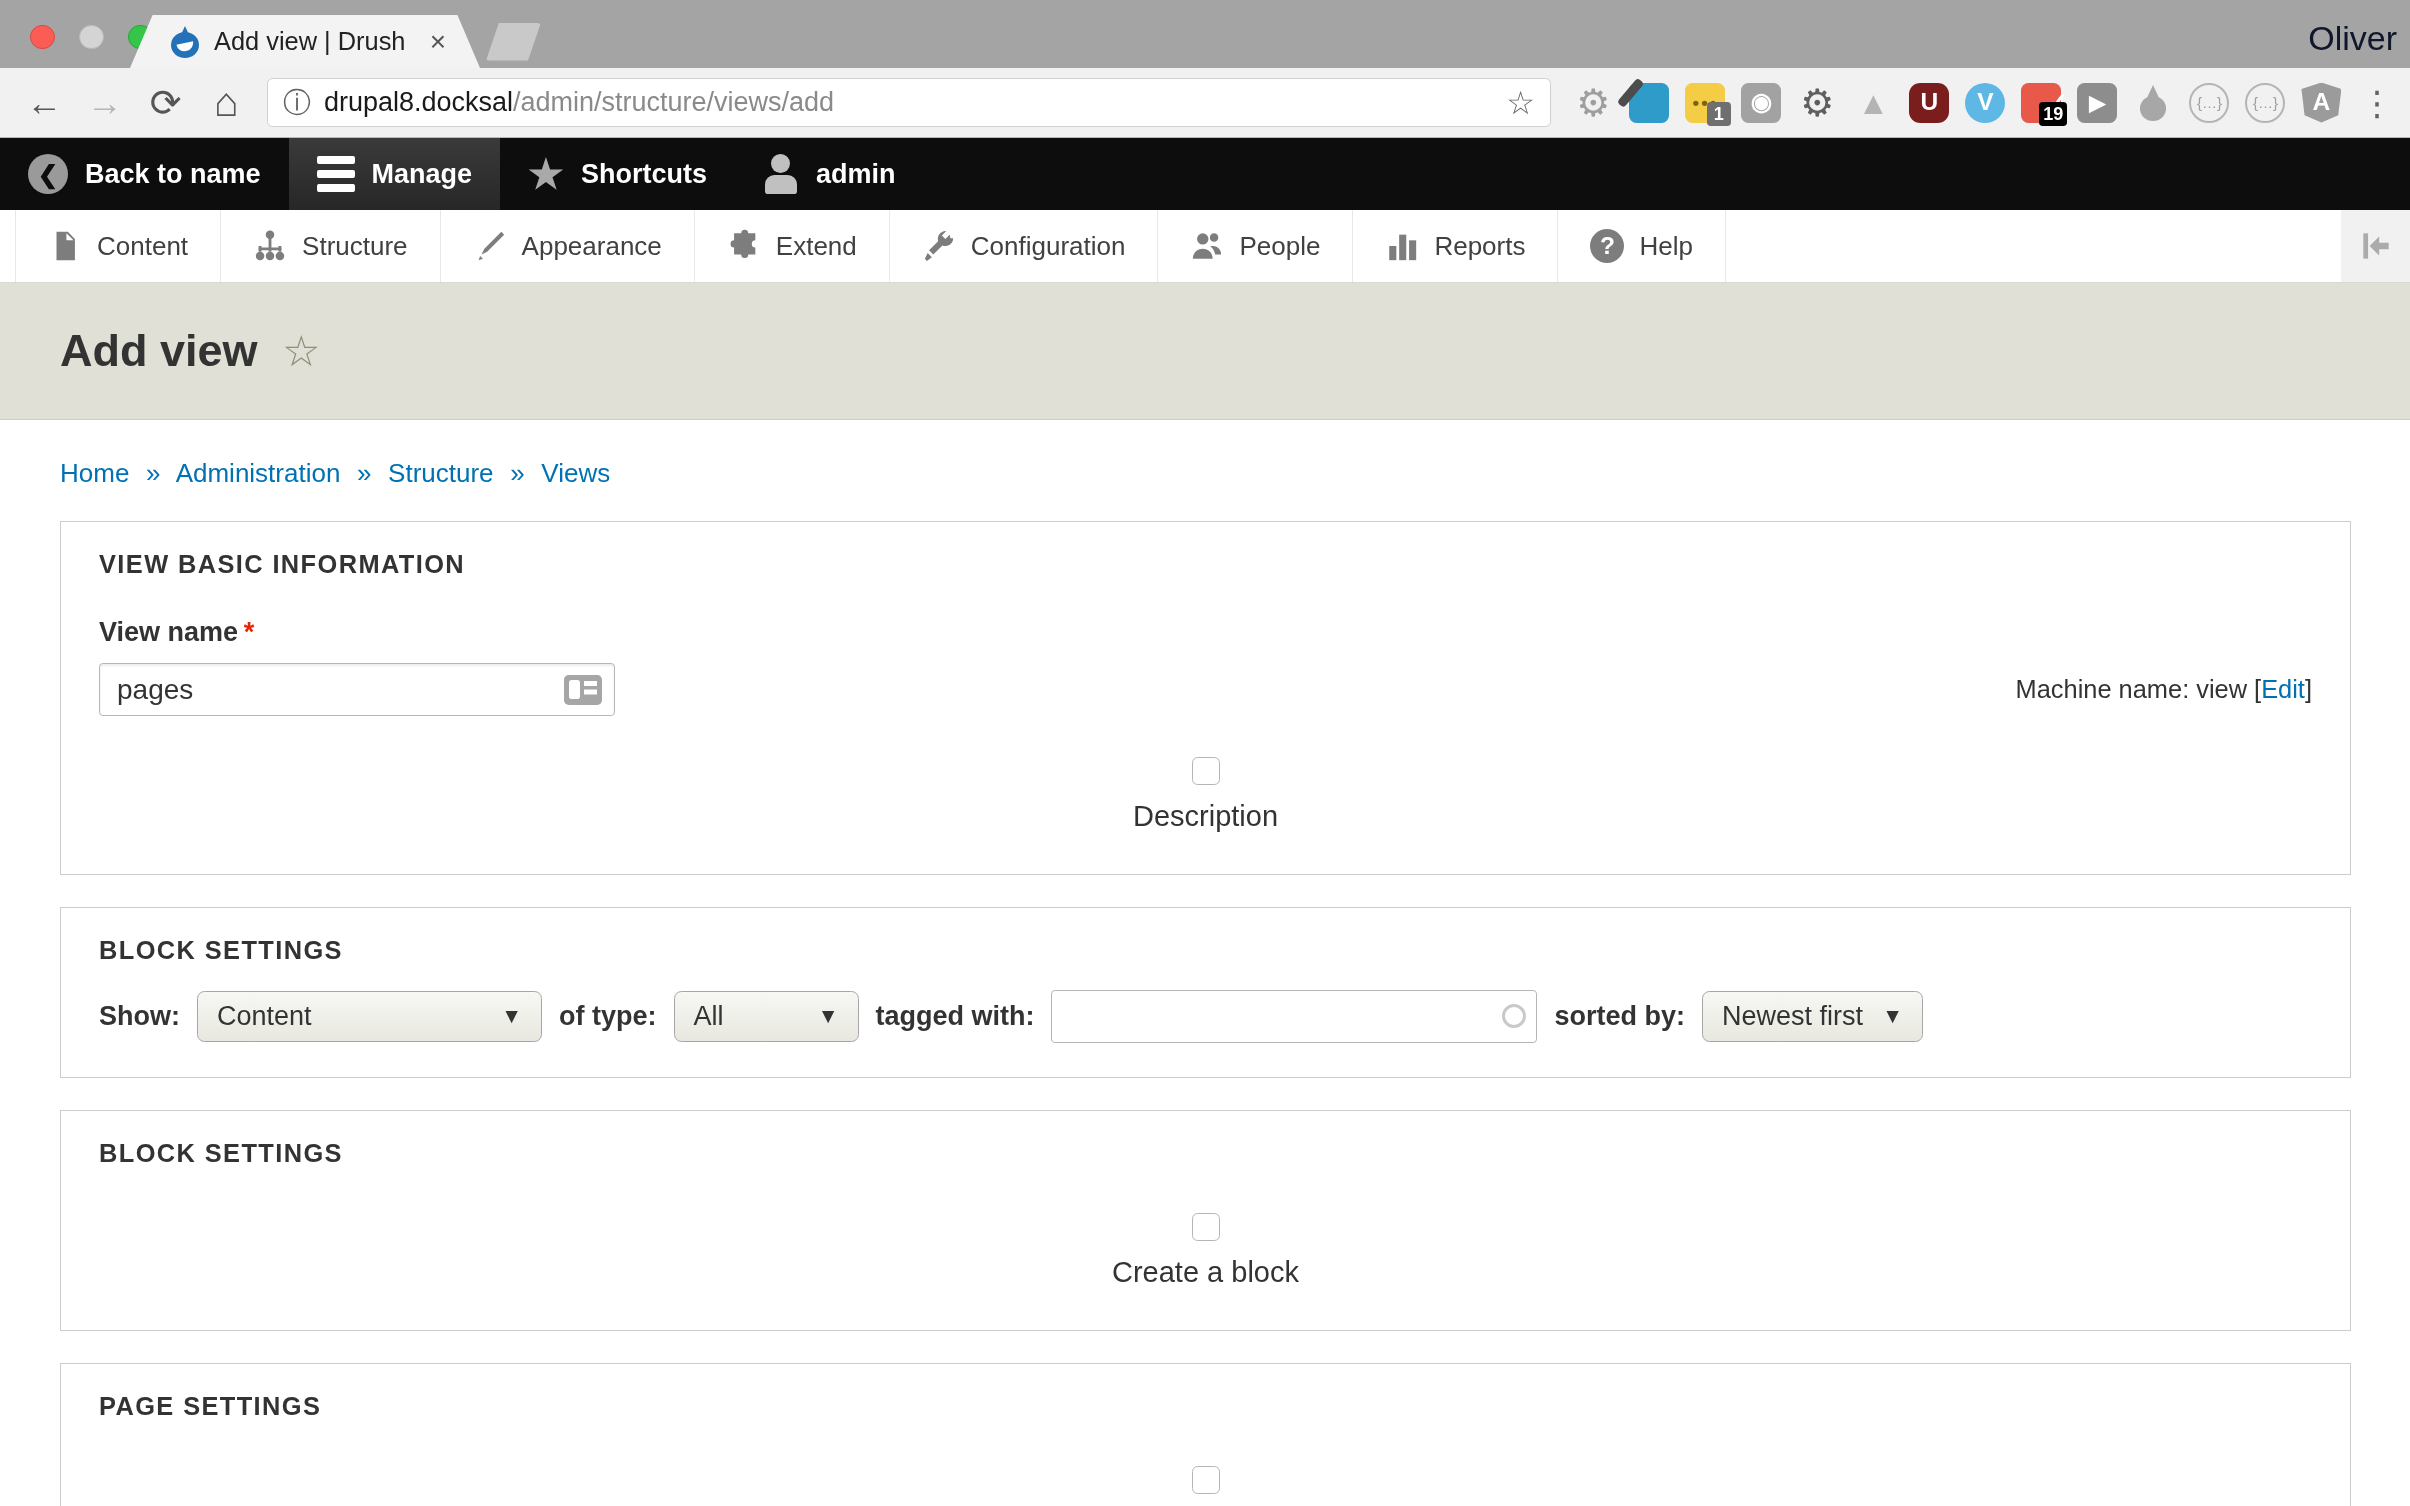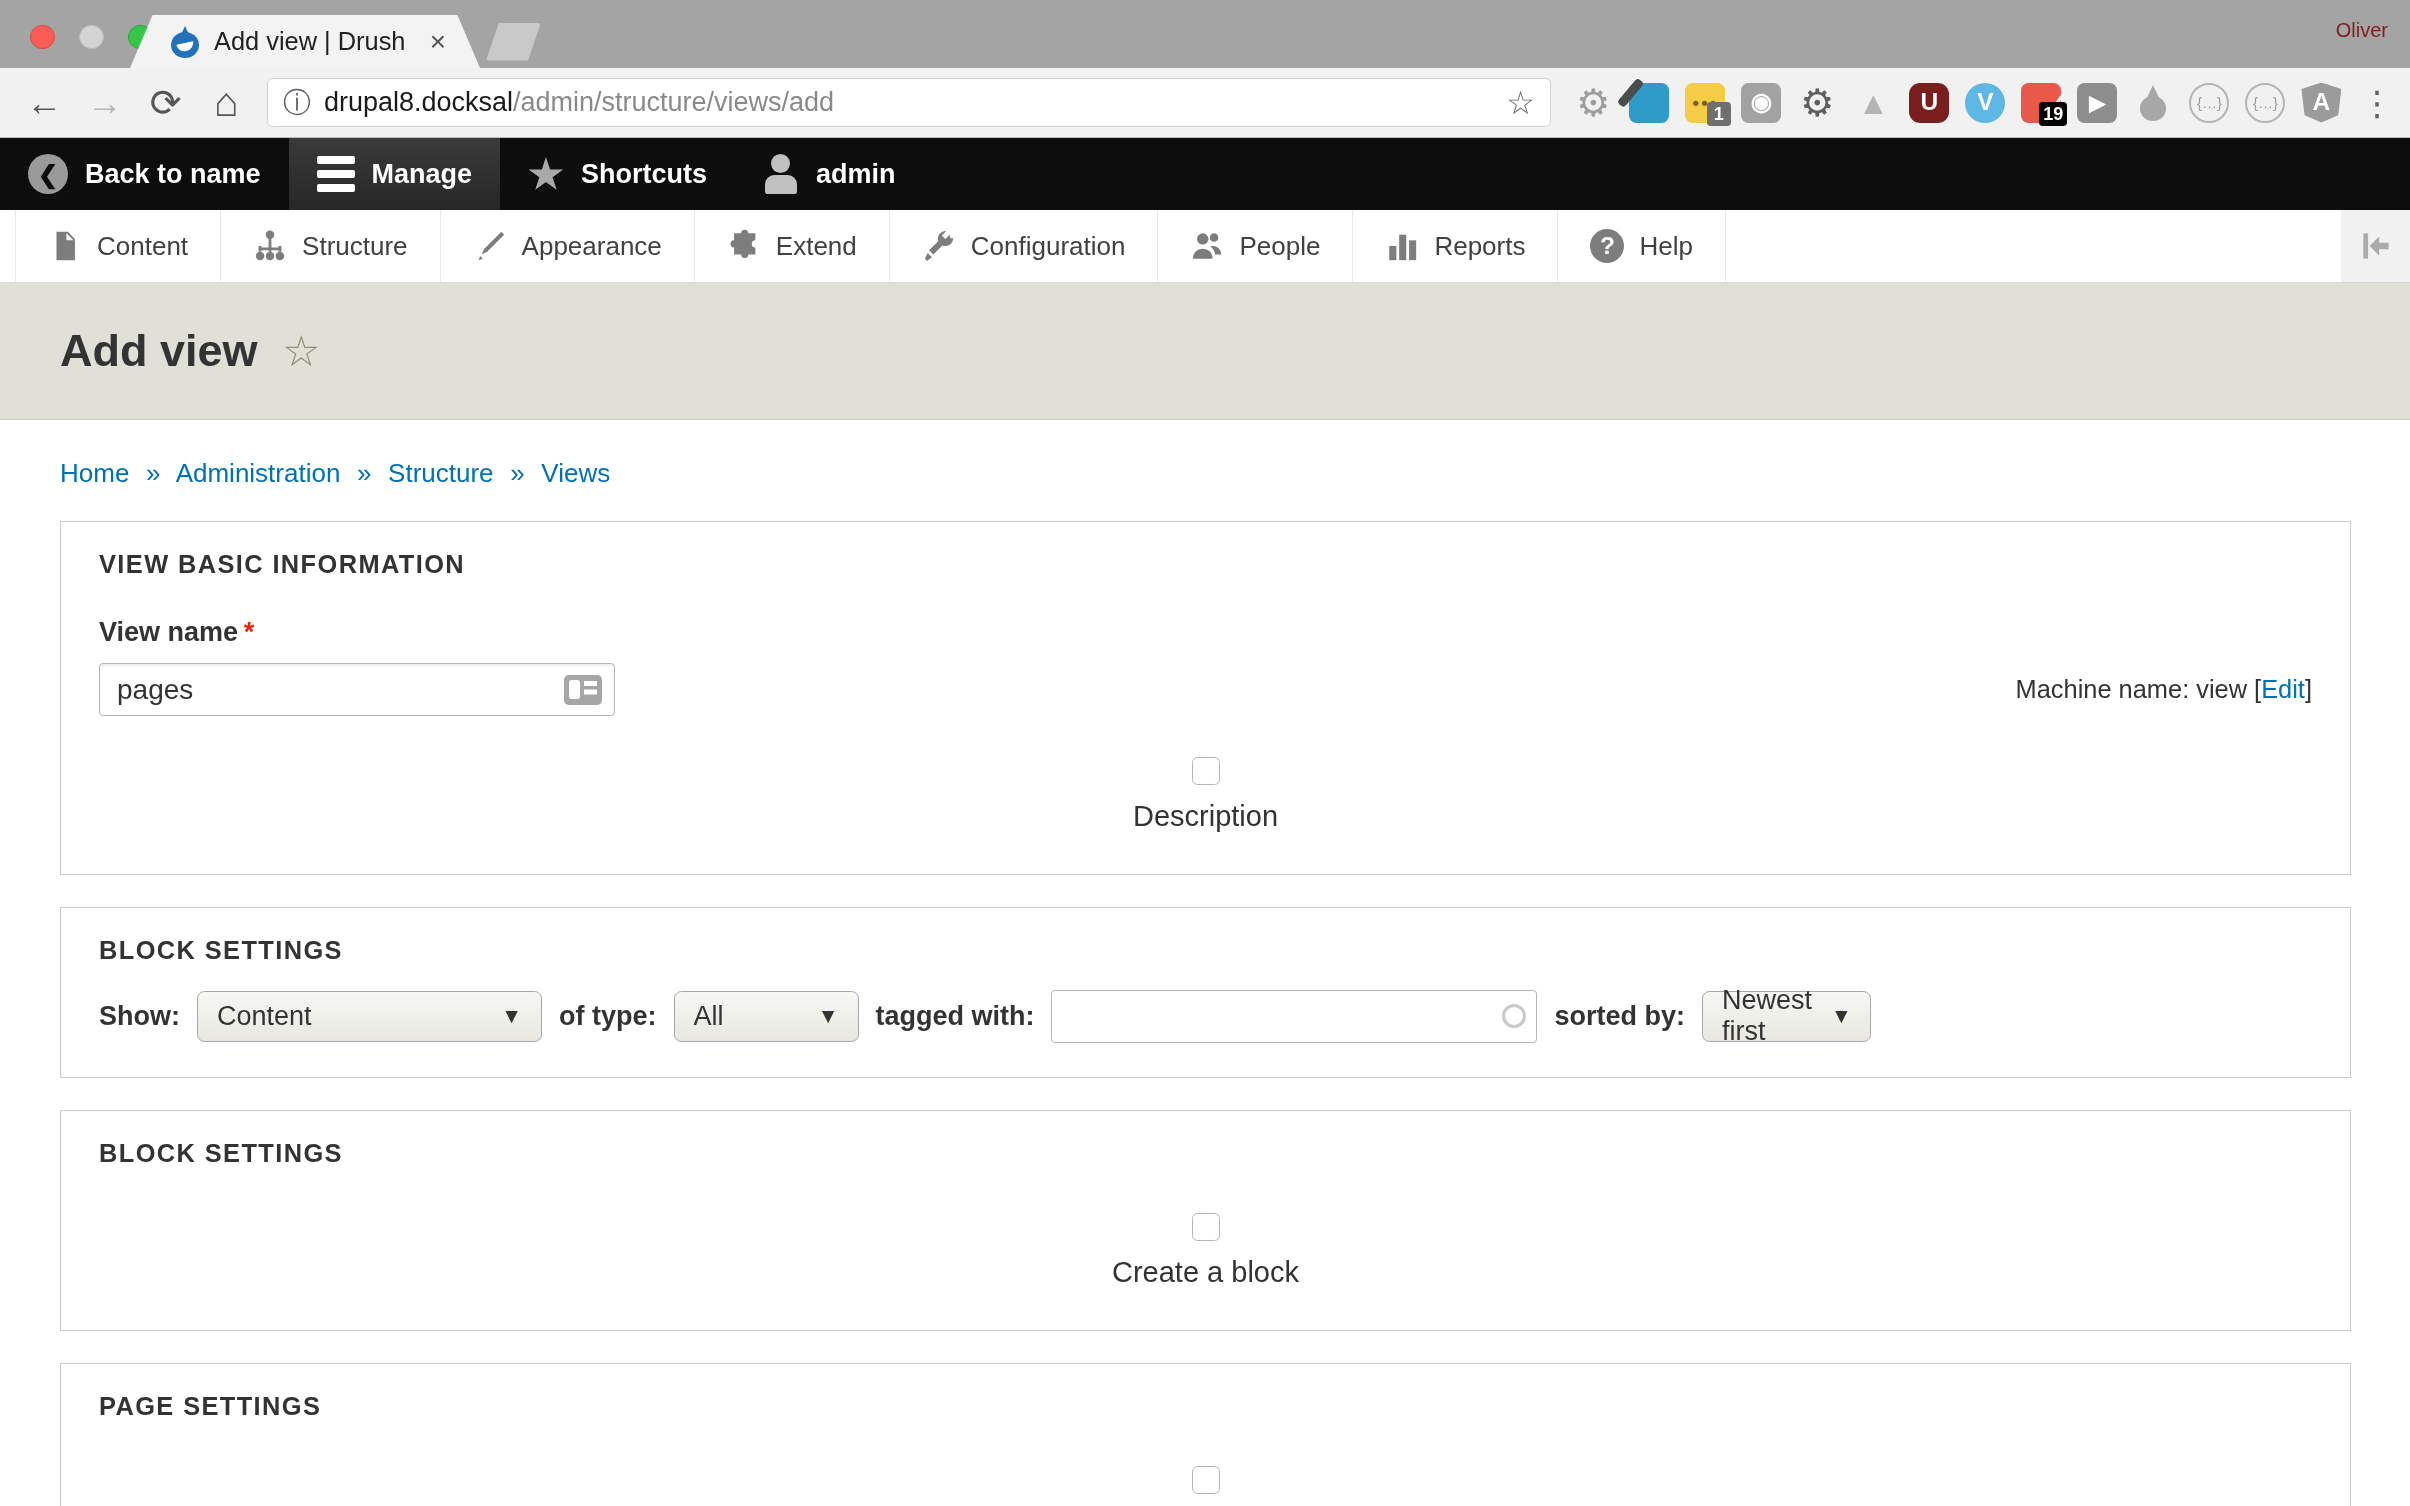--- a/index.html
+++ b/index.html
@@ -17,21 +17,21 @@
          display: flex; align-items: center; padding: 0 34px 0 41px; }
   .tab-title { font-size: 25.4px; color: #222; white-space: nowrap; overflow: hidden; flex: 1; }
   .tab-close { font-size: 28px; color: #555; margin-left: 17px; line-height: 1; }
   .tab-stub { position: absolute; left: 486px; bottom: 7.5px; width: 55px; height: 38px; background: #c9c9c9;
               clip-path: polygon(13px 0, 100% 0, calc(100% - 13px) 100%, 0 100%); border-radius: 3.8px; }
   .favicon-drop { position: relative; width: 28px; height: 32px; margin-right: 15px; flex: none; }
   .favicon-drop i { position: absolute; left: 0; bottom: 0; width: 28px; height: 26px; background: #2372b9; border-radius: 50%; }
   .favicon-drop b { position: absolute; left: 6.6px; top: 0; width: 0; height: 0;
                     border-left: 7.5px solid transparent; border-right: 7.5px solid transparent; border-bottom: 15px solid #2372b9; }
   .favicon-drop u { position: absolute; left: 5.6px; bottom: 6.6px; width: 17px; height: 7.5px; background: #fff; border-radius: 0 0 9.4px 9.4px; transform: rotate(-12deg); }
-  .window-user { position: absolute; right: 23px; top: 19px; font-size: 20px; color: #7f1d1d; }
+  .window-user { position: absolute; right: 14px; top: 19px; font-size: 34px; color: #0f172a; }
 
   
   .chrome-bar { height: 70px; background: #f1f1f1; border-bottom: 0.9px solid #b9b9b9; display: flex; align-items: center; padding: 0 17px; gap: 5.6px; }
   .navbtn { width: 55px; height: 55px; display: flex; align-items: center; justify-content: center;
             font-size: 36px; color: #565656; border-radius: 50%; flex: none; }
   .navbtn.disabled { color: #b6b6b6; }
   .navbtn.reload { font-size: 38px; }
   .navbtn.home { font-size: 41px; }
   .urlbox { flex: 1; height: 49px; background: #fff; border: 0.9px solid #d0d0d0; border-radius: 5.6px;
             display: flex; align-items: center; padding: 0 15px; margin: 0 7.5px; min-width: 0; }
@@ -123,21 +123,21 @@
   .checkbox { width: 28px; height: 28px; appearance: none; -webkit-appearance: none; border: 0.9px solid #b5b5b5; border-radius: 5.6px; background: #fff; }
   .check-label { font-size: 29px; color: #333; }
 
   .settings-row { display: flex; align-items: center; margin-top: 24.5px; gap: 17px; flex-wrap: nowrap; }
   .inline-label { font-size: 27px; font-weight: bold; color: #333; white-space: nowrap; }
   .select { height: 51px; background: linear-gradient(#f7f7f4, #e8e8e0); border: 0.9px solid #a6a6a5; border-radius: 7.5px;
             display: flex; align-items: center; padding: 0 19px; font-size: 27px; color: #333; }
   .select .arrow { margin-left: auto; font-size: 21px; color: #333; padding-left: 19px; }
   .sel-show { width: 345px; }
   .sel-type { width: 185px; }
-  .sel-sort { width: 169px; }
+  .sel-sort { width: 221px; }
   .tag-wrap { position: relative; display: inline-flex; align-items: center; }
   .tag-input { width: 486px; padding-right: 49px; box-shadow: none; }
   .throbber { position: absolute; right: 11.3px; width: 24.5px; height: 24.5px; border: 3.8px solid #c9c9c9; border-radius: 50%; }
 
   .actions { display: flex; align-items: center; gap: 28px; margin-top: 32px; }
   .btn { height: 58px; border-radius: 32px; font-size: 28px; font-weight: bold; font-family: "Liberation Sans", sans-serif; }
   .btn-primary { background: linear-gradient(#0c7bc3, #0670b5); color: #fff; border: 1.9px solid #0b68a8; padding: 0 45px;
                  text-shadow: 0 0.9px 0.9px rgba(0,0,0,.3); }
   .btn-cancel { background: linear-gradient(#f8f7f4, #eae8e0); color: #3f3f3a; border: 1.9px solid #b2b2ae; padding: 0 40px; }
 </style>

